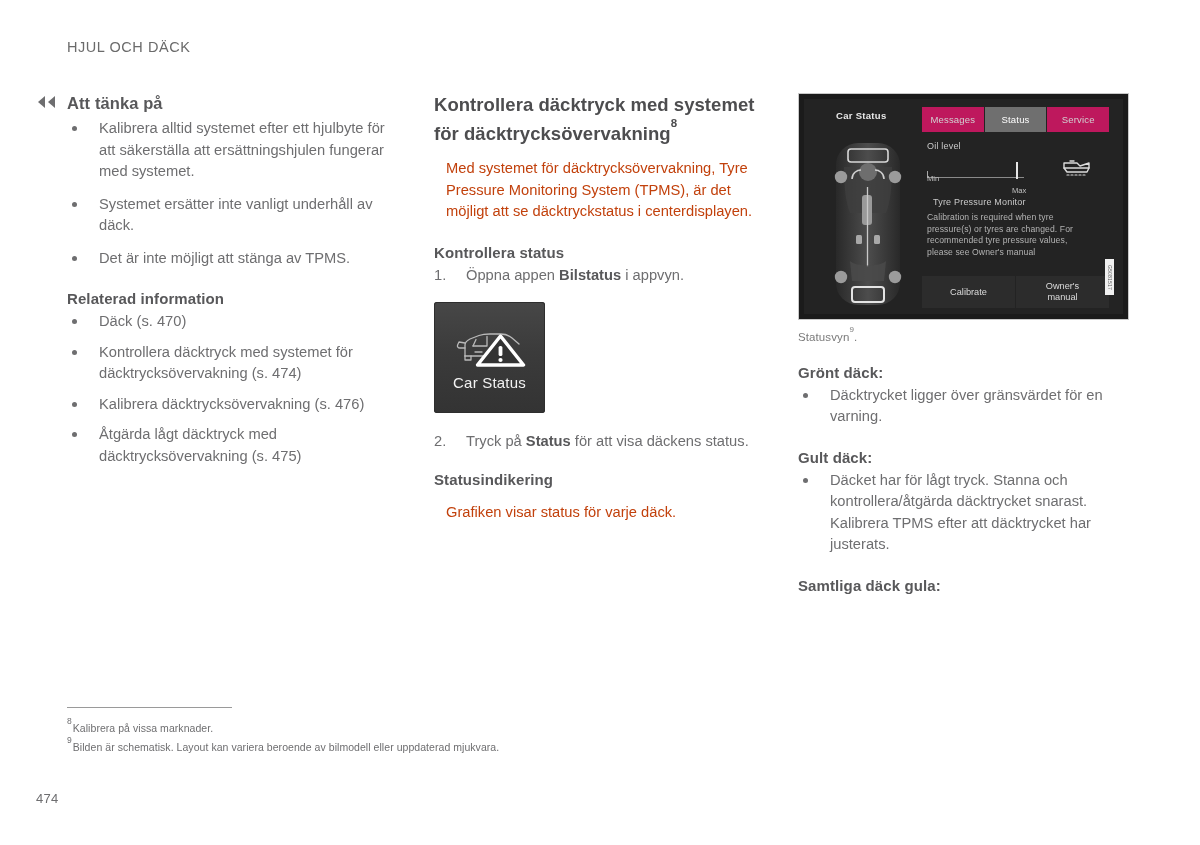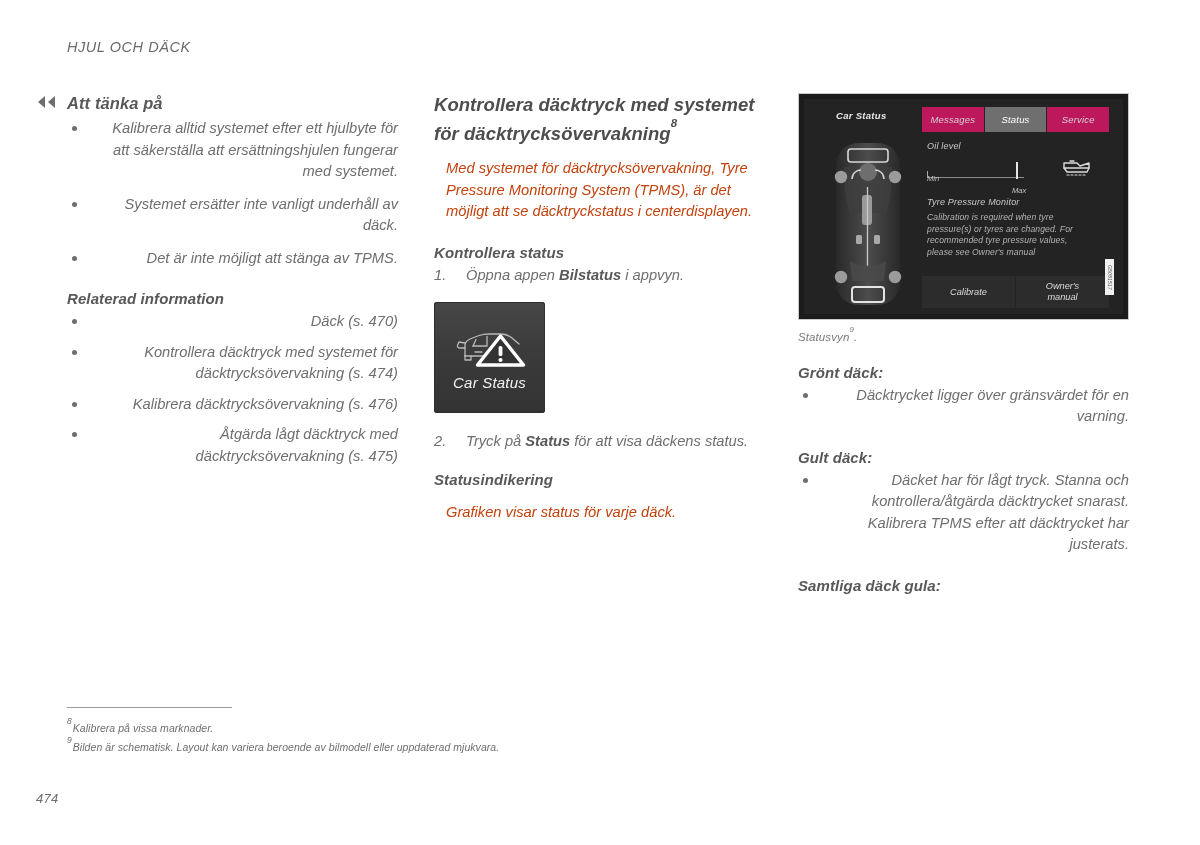--- a/index.html
+++ b/index.html
@@ -12,21 +12,20 @@
     height: 845px;
     position: relative;
     font-family: "Liberation Sans", sans-serif;
     color: #6e6e6e;
     -webkit-font-smoothing: antialiased;
   }
   .page {
     position: absolute;
     inset: 0;
     background: #ffffff;
-    font-style: italic;
   }
 
   
   .running-head {
     position: absolute;
     left: 67px;
     top: 39px;
     font-size: 14.5px;
     letter-spacing: 0.55px;
     color: #6b6b6b;
@@ -98,21 +97,20 @@
     margin: 2px 0 0 0;
     padding: 0;
   }
   ul.bullets li {
     position: relative;
     padding-left: 32px;
     margin-bottom: 11px;
     font-size: 14.7px;
     line-height: 21.5px;
     color: #6e6e70;
-    text-align: right;
   }
   ul.bullets li:last-child { margin-bottom: 0; }
   ul.bullets li::before {
     content: "";
     position: absolute;
     left: 5px;
     top: 8px;
     width: 5px;
     height: 5px;
     border-radius: 50%;
@@ -228,21 +226,21 @@
     height: 170px;
   }
 
   .scr-label {
     position: absolute;
     color: #c9c9c9;
     font-size: 9px;
     letter-spacing: 0.2px;
   }
   .scr-oil-level { left: 123px; top: 42px; }
-  .scr-tpm      { left: 123px; top: 98px; }
+  .scr-tpm      { left: 129px; top: 98px; }
   .scr-body {
     position: absolute;
     left: 123px;
     top: 113px;
     width: 160px;
     color: #b4b4b4;
     font-size: 8.6px;
     line-height: 11.5px;
     letter-spacing: 0.1px;
   }

